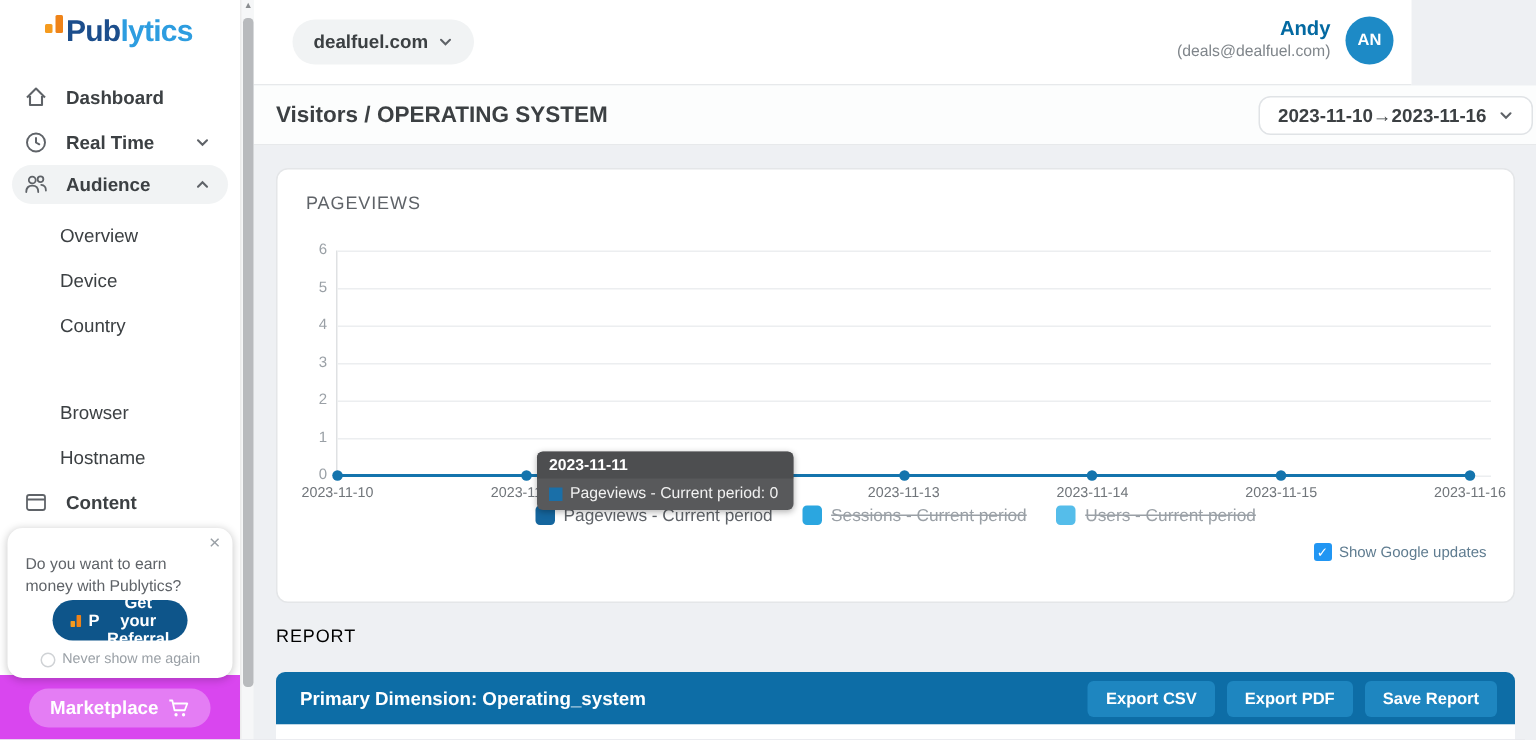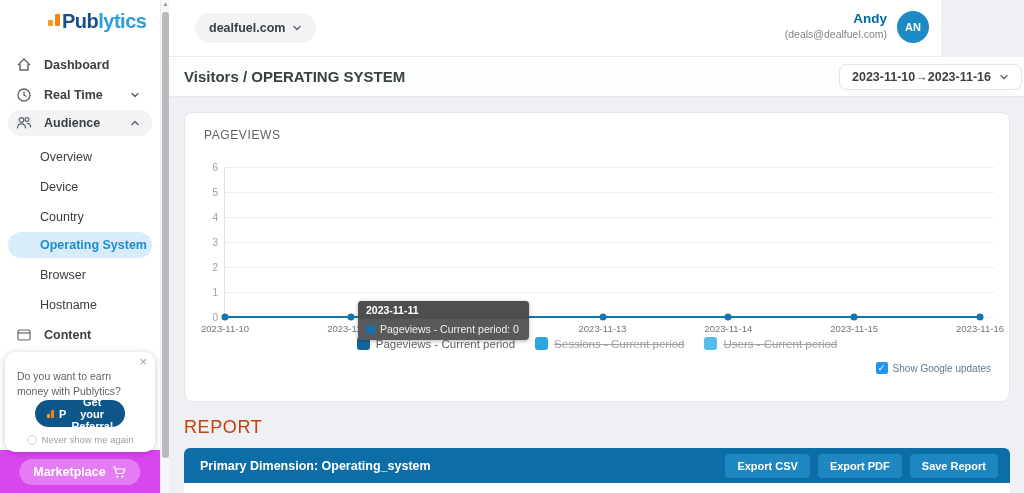--- a/index.html
+++ b/index.html
@@ -1,21 +1,21 @@
 <!DOCTYPE html>
 <html><head>
 <meta charset="utf-8">
 <style>
   * { margin:0; padding:0; box-sizing:border-box; }
   body { font-family:"Liberation Sans", sans-serif; background:#dfe2e6; }
   .screen { position:relative; width:1024px; height:493px; background:#eef0f3; overflow:hidden; }
 
   
   .sidebar { position:absolute; left:0; top:0; width:160px; height:493px; background:#ffffff; z-index:5; }
-  .logo { position:absolute; left:48px; top:10px; display:flex; align-items:center; }
+  .logo { position:absolute; left:30px; top:10px; display:flex; align-items:flex-start; }
   .logo-bars { display:flex; align-items:flex-end; gap:2px; margin-right:2px; padding-bottom:4px; }
   .logo-bars i { display:block; width:5px; background:#f59b1e; border-radius:1px; }
   .logo-bars i.b1 { height:6px; }
   .logo-bars i.b2 { height:12px; background:#ef8318; }
   .logo-text { font-size:20px; font-weight:bold; letter-spacing:-0.5px; }
   .logo-text .dark { color:#1c4e8c; }
   .logo-text .light { color:#2d9de0; }
 
   .nav-item { position:absolute; left:8px; width:144px; height:26px; display:flex; align-items:center; border-radius:14px; color:#3c4043; font-size:12.5px; font-weight:600; cursor:pointer; }
   .nav-item .nicon { width:16px; height:16px; margin-left:8px; margin-right:12px; color:#5f6368; flex:0 0 16px; }
@@ -73,21 +73,21 @@
 
   .legend { position:absolute; left:0; right:0; top:224px; display:flex; justify-content:center; align-items:center; gap:20px; }
   .legend-item { display:flex; align-items:center; gap:6px; font-size:11.5px; color:#5f6368; cursor:pointer; }
   .legend-item .sq { width:13px; height:13px; border-radius:3px; }
   .legend-item.struck span.lbl { text-decoration:line-through; color:#9aa0a6; }
 
   .gupdates { position:absolute; right:18px; top:249px; display:flex; align-items:center; gap:5px; font-size:10px; color:#5f7c90; }
   .gupdates .cb { width:12px; height:12px; background:#2196f3; border-radius:2px; color:#fff; font-size:9px; line-height:12px; text-align:center; cursor:pointer; }
 
   
-  .report-label { position:absolute; left:15px; top:417px; font-size:18px; letter-spacing:0.6px; color:#c2410c; }
+  .report-label { position:absolute; left:15px; top:417px; font-size:12px; letter-spacing:0.6px; color:#000000; }
   .report-bar { position:absolute; left:15px; top:448px; width:826px; height:35px; background:#0d6da6; border-radius:6px 6px 0 0; display:flex; align-items:center; }
   .report-dim { margin-left:16px; color:#ffffff; font-size:12.5px; font-weight:bold; }
   .report-actions { margin-left:auto; margin-right:12px; display:flex; gap:8px; }
   .report-btn { height:24px; padding:0 12px; border:none; border-radius:4px; background:#1e86c0; color:#fff; font-size:11px; font-weight:bold; cursor:pointer; font-family:inherit; }
   .report-body { position:absolute; left:15px; top:483px; width:826px; height:10px; background:#ffffff; }
 
   svg.ic { display:block; }
 </style>
 </head>
 <body>
@@ -145,23 +145,20 @@
     </div>
 
     <div class="sub-item" style="top:144px">
         <span>Overview</span>
       </div>
     <div class="sub-item" style="top:174px">
         <span>Device</span>
       </div>
     <div class="sub-item" style="top:204px">
         <span>Country</span>
-      </div>
-    <div class="sub-item active" style="top:232px">
-        <span>Operating System</span>
       </div>
     <div class="sub-item" style="top:262px">
         <span>Browser</span>
       </div>
     <div class="sub-item" style="top:292px">
         <span>Hostname</span>
       </div>
 
     <div class="nav-item" style="top:322px">
       <span class="nicon">

